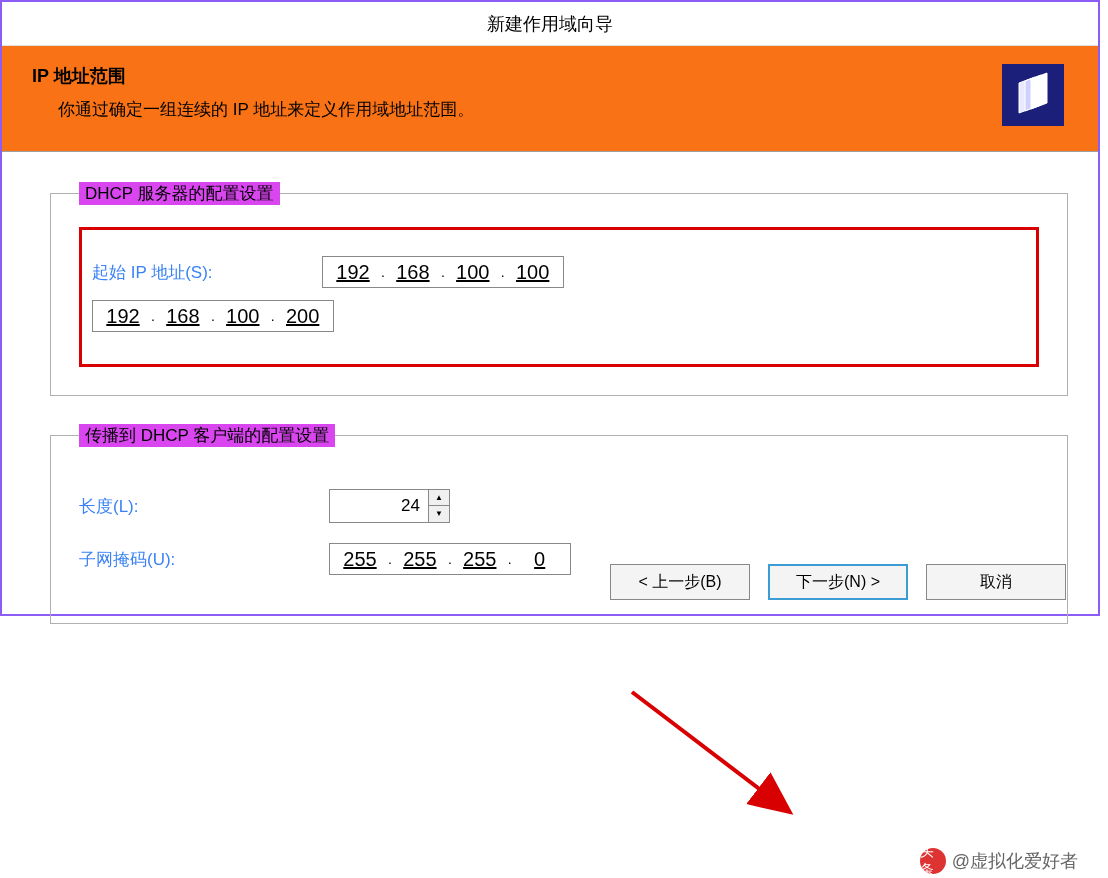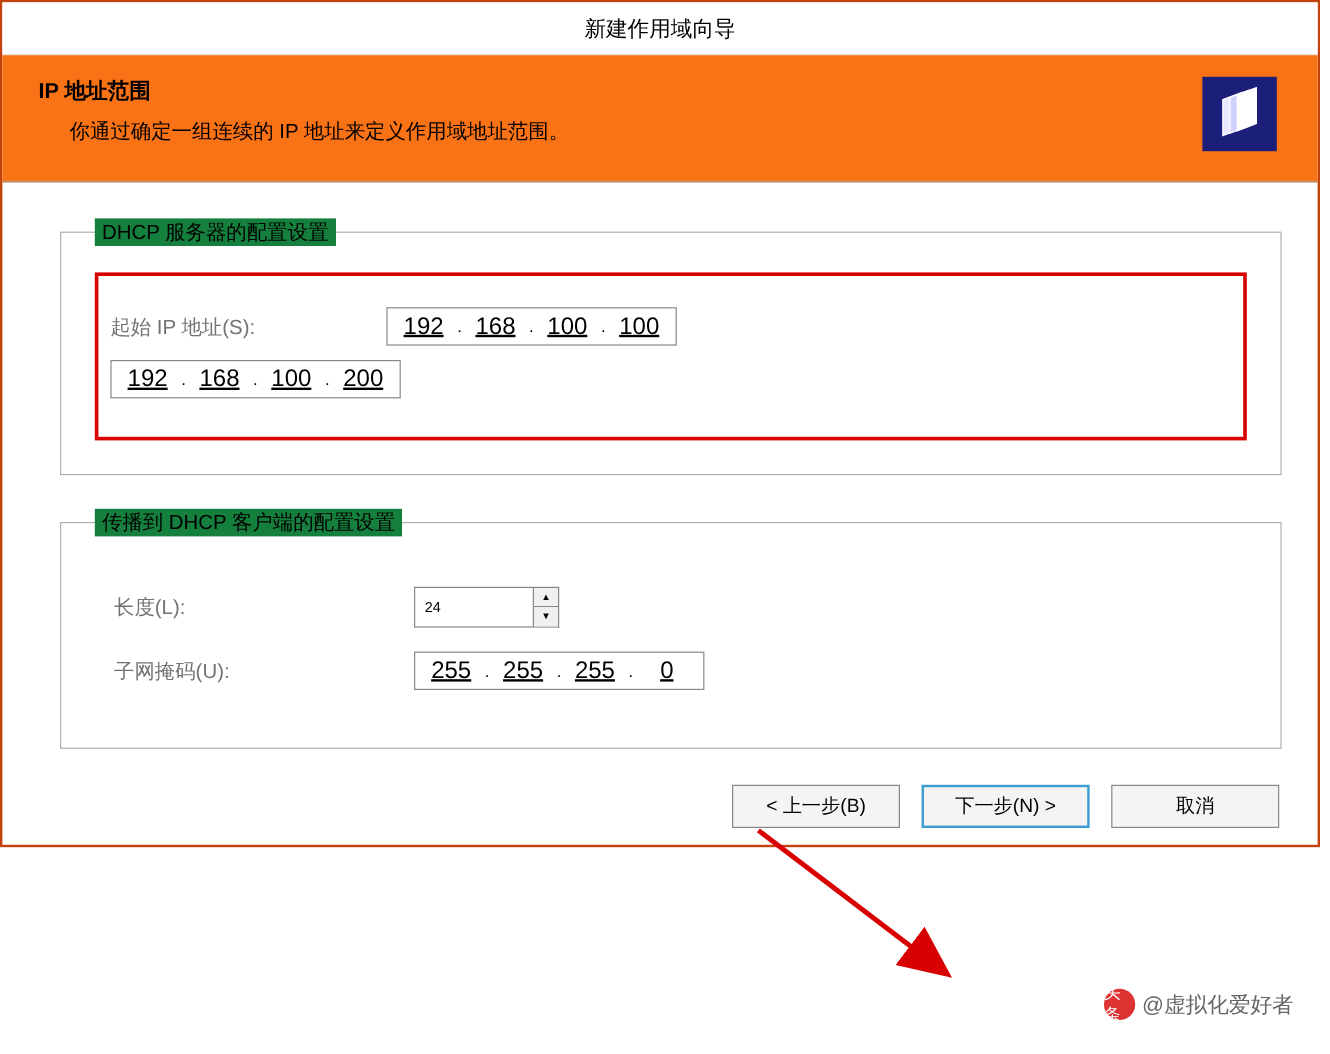--- a/index.html
+++ b/index.html
@@ -7,22 +7,22 @@
   font-family: "Microsoft YaHei", "SimSun", sans-serif;
   font-size: 15px;
   background: #fff;
   width: 1108px;
   height: 878px;
   position: relative;
   overflow: hidden;
 }
 .window {
   width: 1100px;
-  height: 706px;
-  border: 2px solid #c2410c;
+  height: 616px;
+  border: 2px solid #8b5cf6;
   background: #fff;
   position: relative;
 }
 .titlebar {
   height: 44px;
   background: #fff;
   border-bottom: 1px solid #e0e0e0;
   display: flex;
   align-items: center;
   justify-content: center;
@@ -64,40 +64,40 @@
 fieldset.groupbox {
   border: 1px solid #b0b0b0;
   padding: 22px 28px 28px 28px;
   margin-bottom: 28px;
   position: relative;
 }
 fieldset.groupbox legend {
   padding: 0 6px;
   font-size: 17px;
   color: #000;
-  background: #15803d;
+  background: #d946ef;
 }
 .instruction {
   font-size: 17px;
   color: #000;
   margin-bottom: 14px;
 }
 .highlight-box {
   border: 3px solid #d80000;
   padding: 14px 10px 20px 10px;
 }
 .row {
   display: flex;
   align-items: center;
   margin: 12px 0;
 }
 .row-label {
   width: 230px;
   font-size: 17px;
-  color: #737373;
+  color: #3b82f6;
 }
 .ip-field {
   display: inline-flex;
   align-items: center;
   border: 1px solid #888;
   background: #fff;
   height: 32px;
   padding: 0 4px;
 }
 .ip-oct {
@@ -116,22 +116,23 @@
   padding: 0 2px;
 }
 .spinner-wrap {
   display: inline-flex;
   align-items: stretch;
   height: 34px;
 }
 .spinner-input {
   width: 100px;
   border: 1px solid #888;
+  text-align: right;
   padding: 0 8px;
-  font-size: 12px;
+  font-size: 17px;
   height: 34px;
 }
 .spinner-buttons {
   display: flex;
   flex-direction: column;
   border: 1px solid #888;
   border-left: none;
 }
 .spinner-btn {
   width: 20px;
@@ -141,21 +142,21 @@
   font-size: 8px;
   line-height: 8px;
   padding: 0;
   cursor: default;
   display: flex;
   align-items: center;
   justify-content: center;
 }
 .spinner-btn:first-child { border-bottom: 1px solid #888; }
 .client-box .row { margin: 20px 0; }
-.client-box .row-label { width: 250px; margin-left: 16px; }
+.client-box .row-label { width: 250px; }
 .button-bar {
   position: absolute;
   bottom: 14px;
   right: 32px;
   display: flex;
   gap: 18px;
 }
 .wiz-btn {
   width: 140px;
   height: 36px;
@@ -171,21 +172,21 @@
 .arrow-annot {
   position: absolute;
   left: 620px;
   top: 680px;
   width: 200px;
   height: 160px;
   pointer-events: none;
 }
 .watermark {
   position: absolute;
-  bottom: 28px;
+  bottom: 4px;
   right: 30px;
   display: flex;
   align-items: center;
   gap: 6px;
   font-size: 18px;
   color: #666;
   pointer-events: none;
 }
 .watermark-icon {
   width: 26px;

